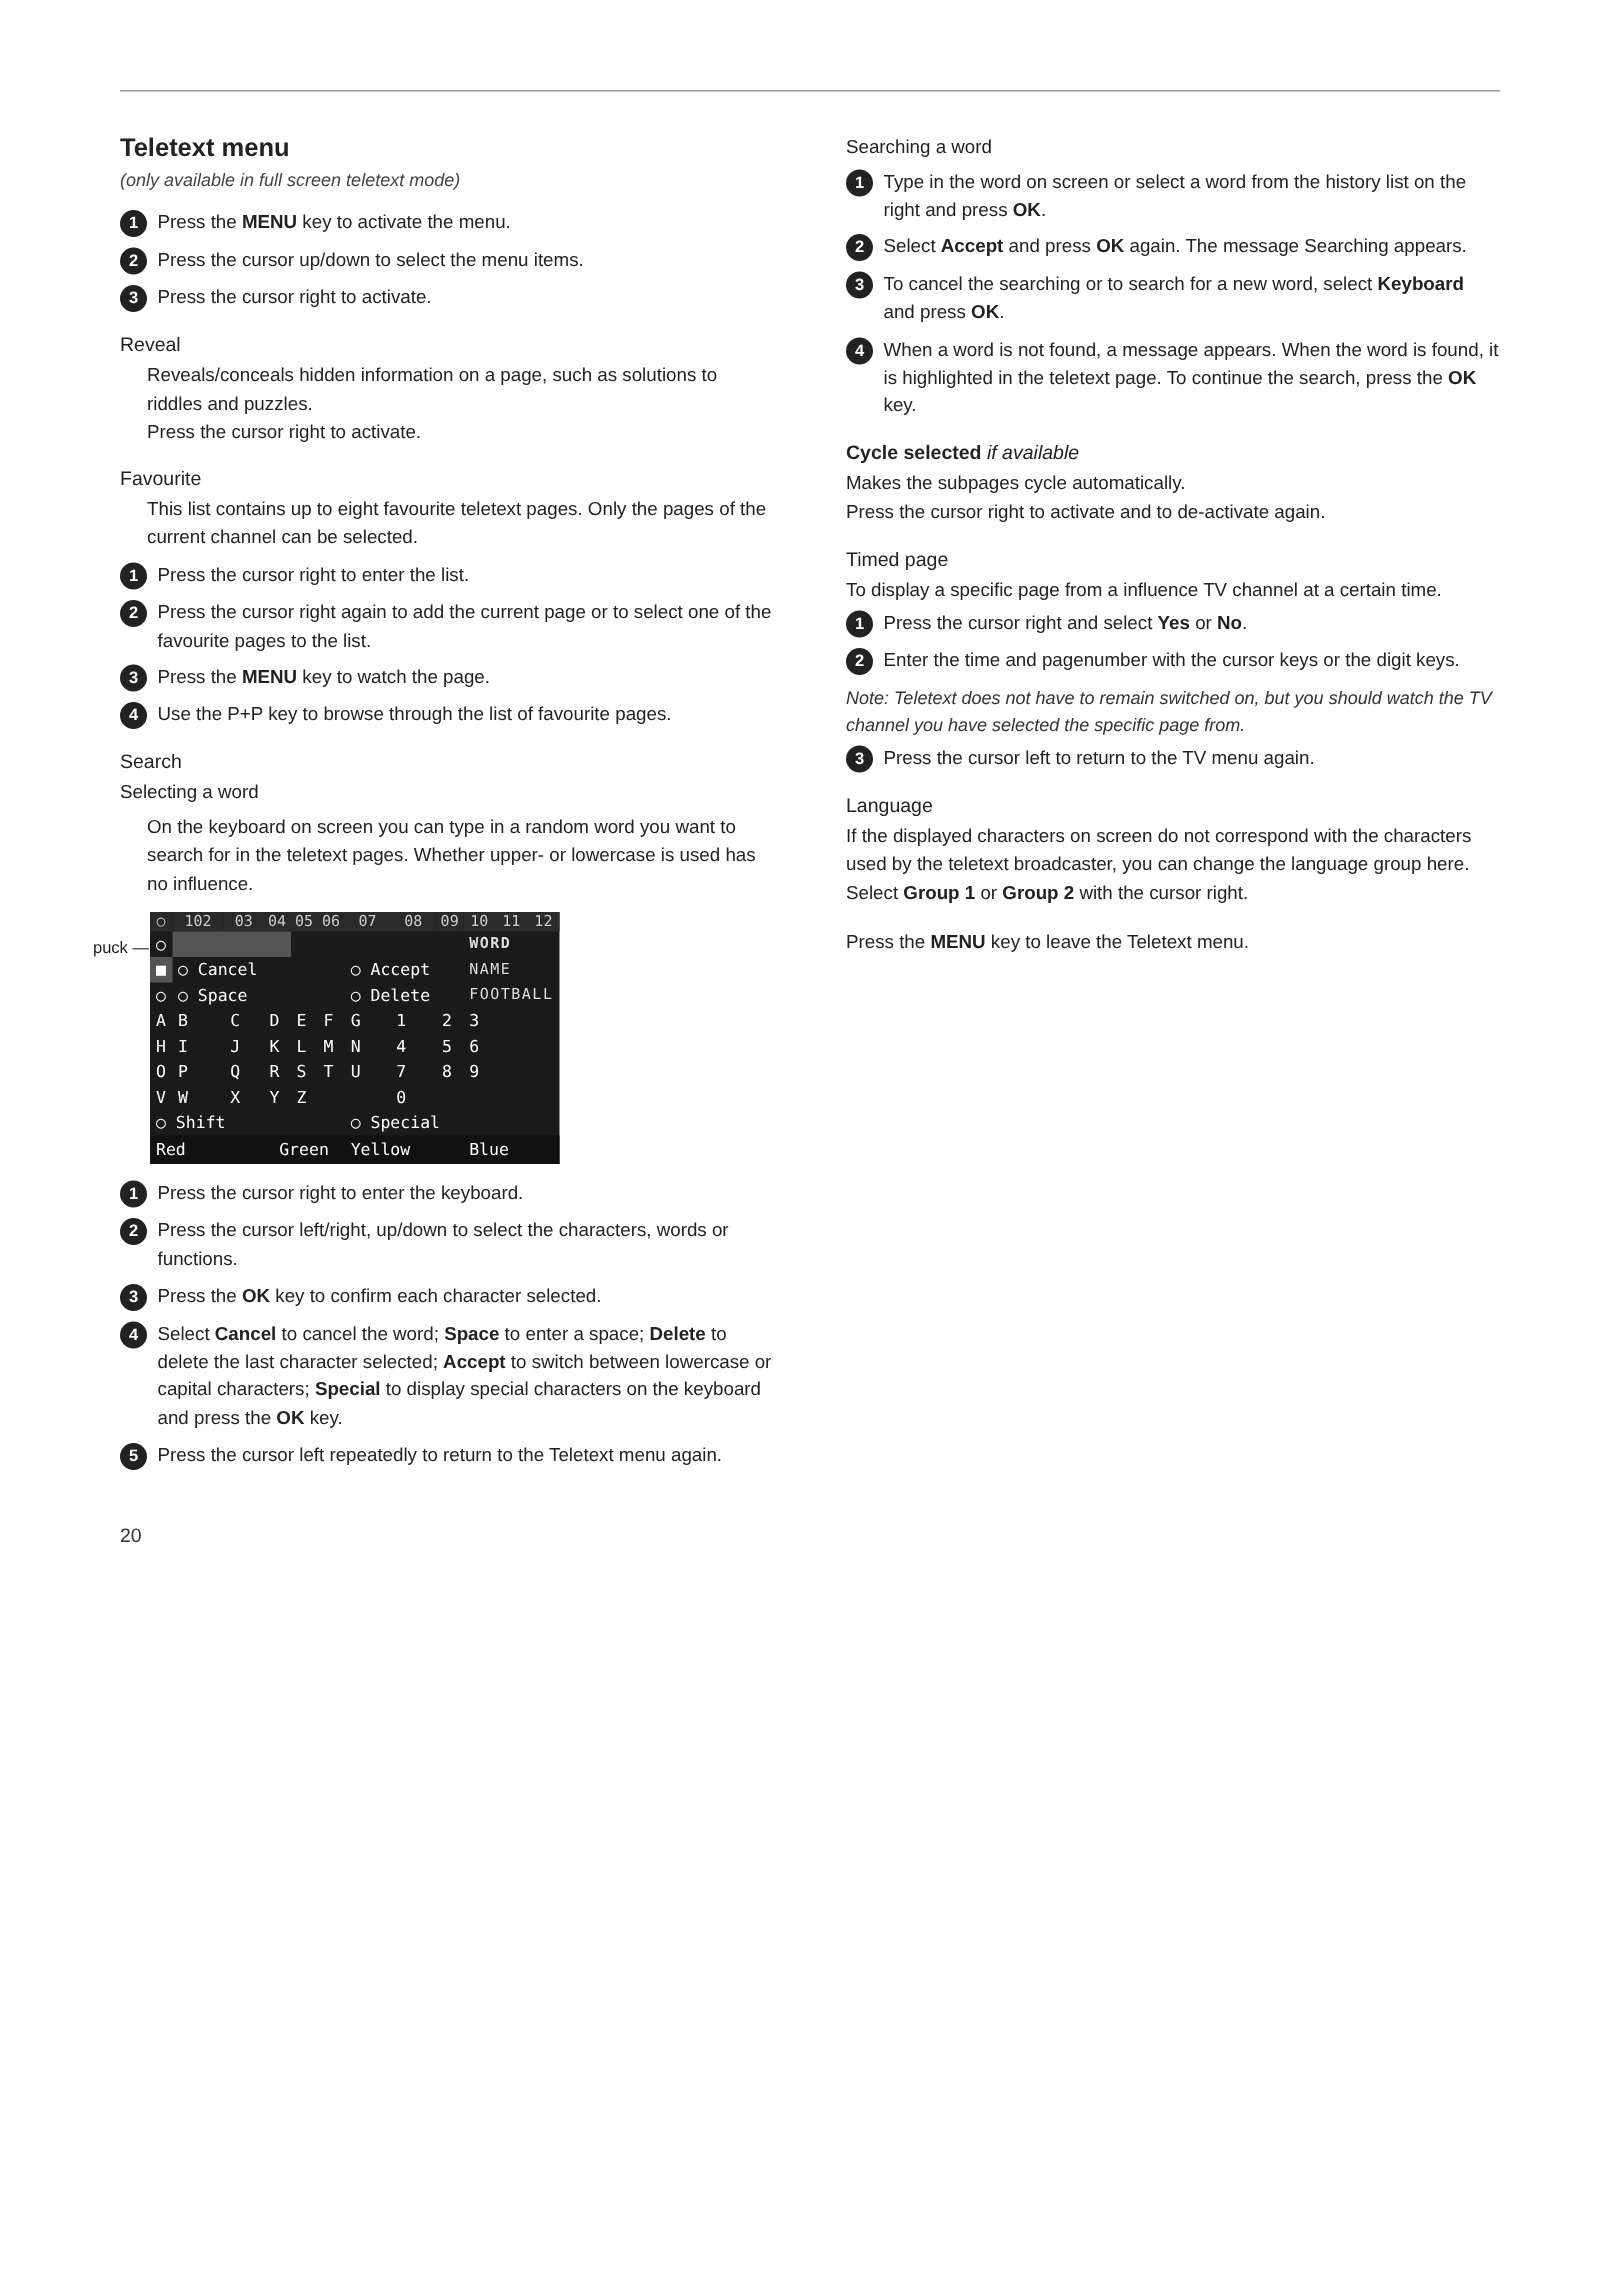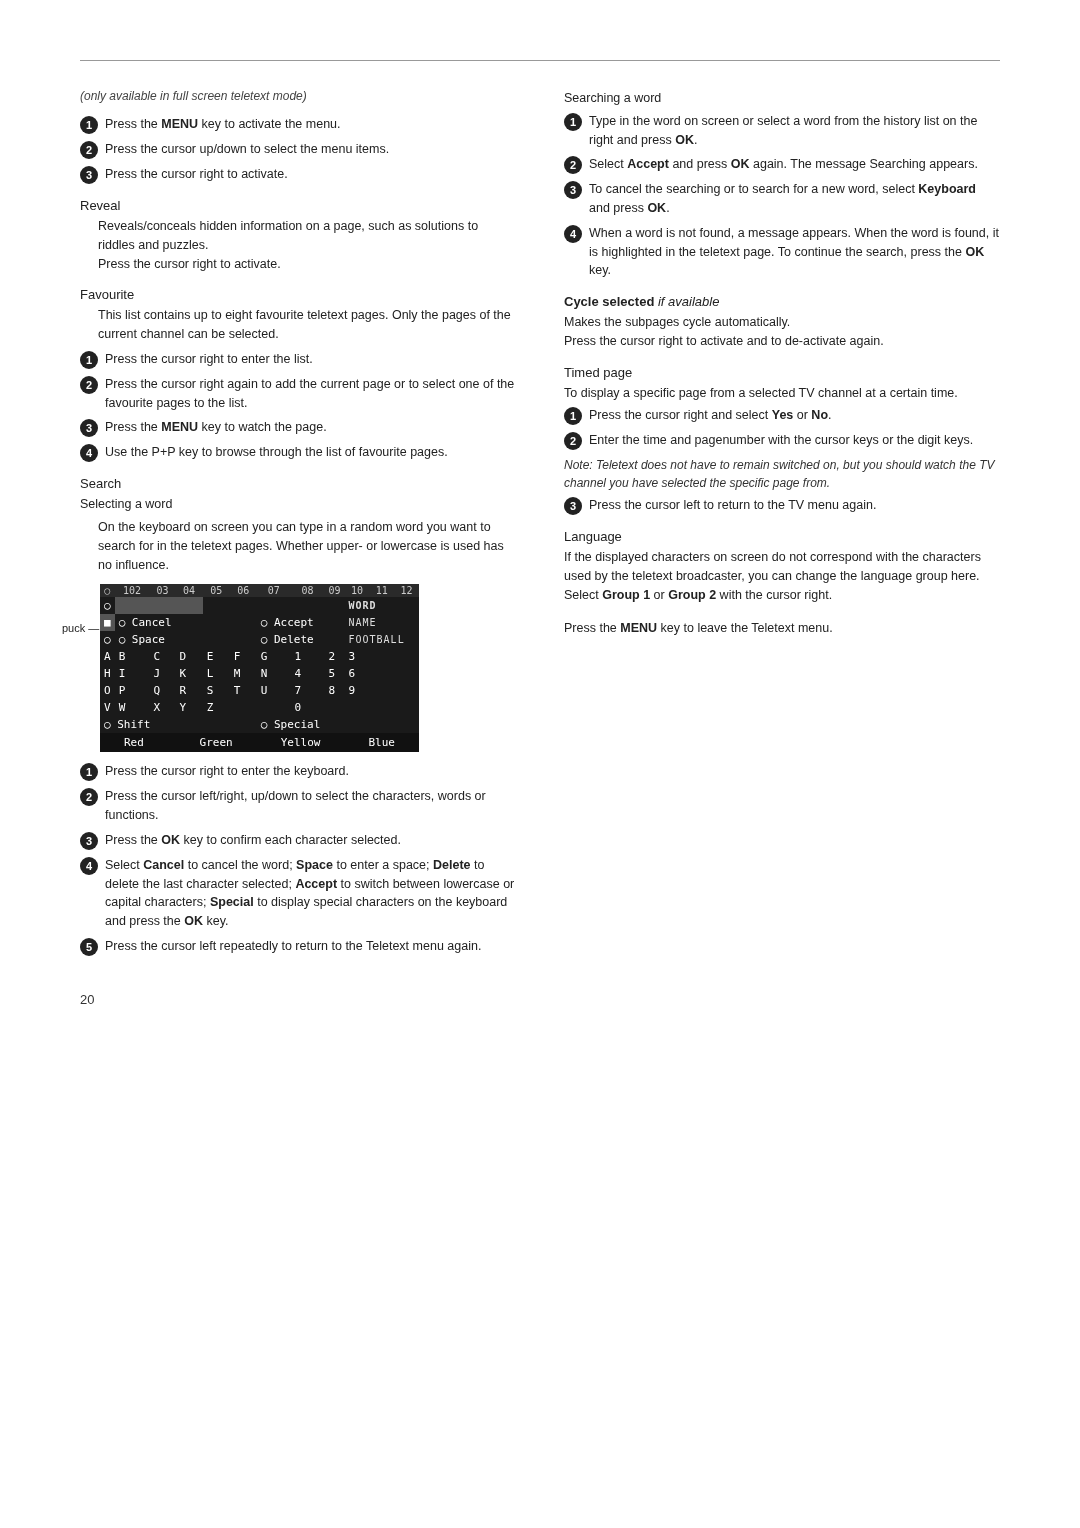--- a/index.html
+++ b/index.html
@@ -105,21 +105,21 @@
       padding-left: 18px;
       margin-bottom: 6px;
     }
     .keyboard-container {
       margin: 10px 0 10px 20px;
       position: relative;
     }
     .puck-label {
       position: absolute;
       left: -38px;
-      top: 38px;
+      top: 18px;
       font-size: 11px;
       color: #222;
     }
     .kb-table {
       border-collapse: collapse;
       background: #1a1a1a;
       color: #fff;
       font-family: monospace;
       font-size: 11px;
     }
@@ -131,41 +131,42 @@
       background: #2a2a2a;
       color: #ccc;
       text-align: center;
       font-size: 10px;
       padding: 1px 3px;
     }
     .kb-footer-row {
       background: #111;
     }
     .kb-footer-row td {
-      padding: 3px 24px;
+      padding: 3px 4px;
       color: #fff;
     }
     .kb-red { color: #ff6666; }
     .kb-green { color: #66ff66; text-align: center; }
     .kb-yellow { color: #ffff66; }
     .kb-blue { color: #6699ff; }
     .page-number {
       margin-top: 30px;
       font-size: 13px;
       color: #333;
     }
   </style>
 </head>
 <body>
 
 <div class="page">
   <div class="top-rule"></div>
   <div class="two-col">
 
     <div class="col-left">
+      <h2>Teletext menu</h2>
       <div class="subtitle">(only available in full screen teletext mode)</div>
 
       <ul class="step-list">
         <li class="step-item">
           <span class="step-num">1</span>
           <span class="step-text">Press the <b>MENU</b> key to activate the menu.</span>
         </li>
         <li class="step-item">
           <span class="step-num">2</span>
           <span class="step-text">Press the cursor up/down to select the menu items.</span>
@@ -373,21 +374,21 @@
       <div class="section-title-italic">
         <b>Cycle selected</b> <em>if available</em>
       </div>
       <div class="plain-text">
         Makes the subpages cycle automatically.<br>
         Press the cursor right to activate and to de-activate again.
       </div>
 
       <div class="section-title">Timed page</div>
       <div class="plain-text">
-        To display a specific page from a selected TV channel at a certain time.
+        To display a specific page from a influence TV channel at a certain time.
       </div>
 
       <ul class="step-list">
         <li class="step-item">
           <span class="step-num">1</span>
           <span class="step-text">Press the cursor right and select <b>Yes</b> or <b>No</b>.</span>
         </li>
         <li class="step-item">
           <span class="step-num">2</span>
           <span class="step-text">Enter the time and pagenumber with the cursor keys or the digit keys.</span>

